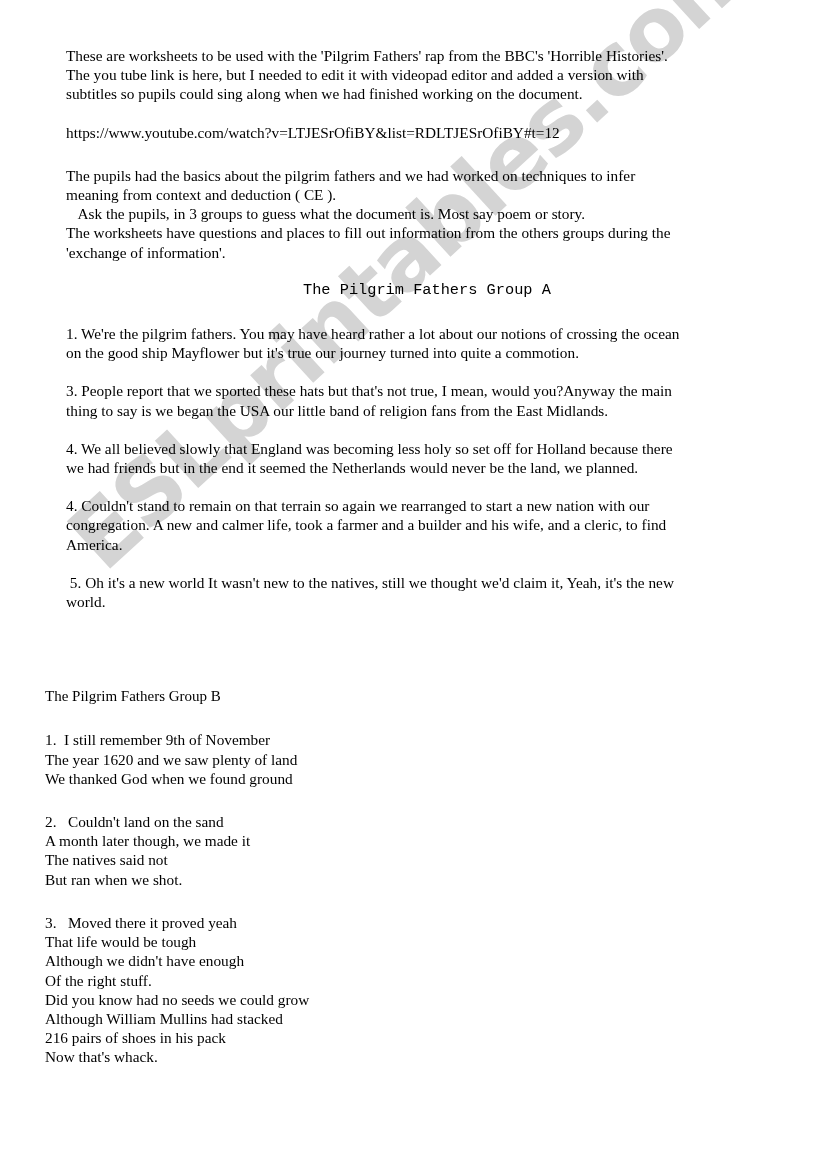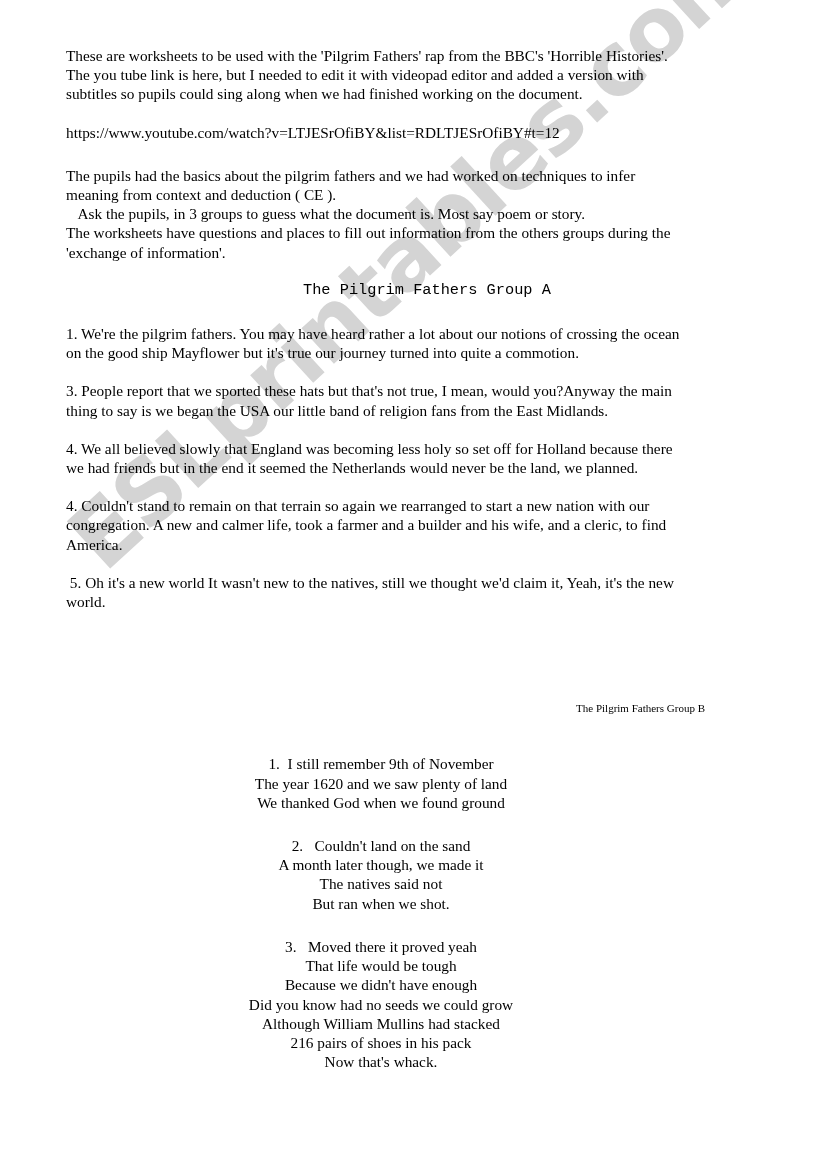--- a/index.html
+++ b/index.html
@@ -81,31 +81,31 @@
     padding-left: 237px;
     white-space: pre;
     font-family: Liberation Mono, monospace;
   }
   .group-b-block {
     text-align: center;
     width: 672px;
     margin-left: -21px;
   }
   .heading-b {
-    font-size: 11px;
-    line-height: 19.2px;
-    margin: 12px;
-    text-align: right;
+    font-size: 15px;
+    line-height: 19.2px;
+    margin: 0;
+    text-align: left;
     white-space: pre;
   }
   .verse {
     font-size: 15.3px;
     line-height: 19.2px;
     margin: 0;
-    text-align: center;
+    text-align: left;
   }
   .verse div { white-space: pre; }
 </style>
 </head>
 <body>
 
 <div id="page">
 
   <div id="watermark-layer">
     <div id="watermark-text">ESLprintables.com</div>
@@ -181,21 +181,22 @@
             <div>A month later though, we made it</div>
             <div>The natives said not</div>
             <div>But ran when we shot.</div>
           </div>
 
         <div class="spacer-md"></div>
 
         <div class="verse">
             <div>3.   Moved there it proved yeah</div>
             <div>That life would be tough</div>
-            <div>Because we didn't have enough</div>
+            <div>Although we didn't have enough</div>
+            <div>Of the right stuff.</div>
             <div>Did you know had no seeds we could grow</div>
             <div>Although William Mullins had stacked</div>
             <div>216 pairs of shoes in his pack</div>
             <div>Now that's whack.</div>
           </div>
 
       </div>
 
     </div>
   </div>

